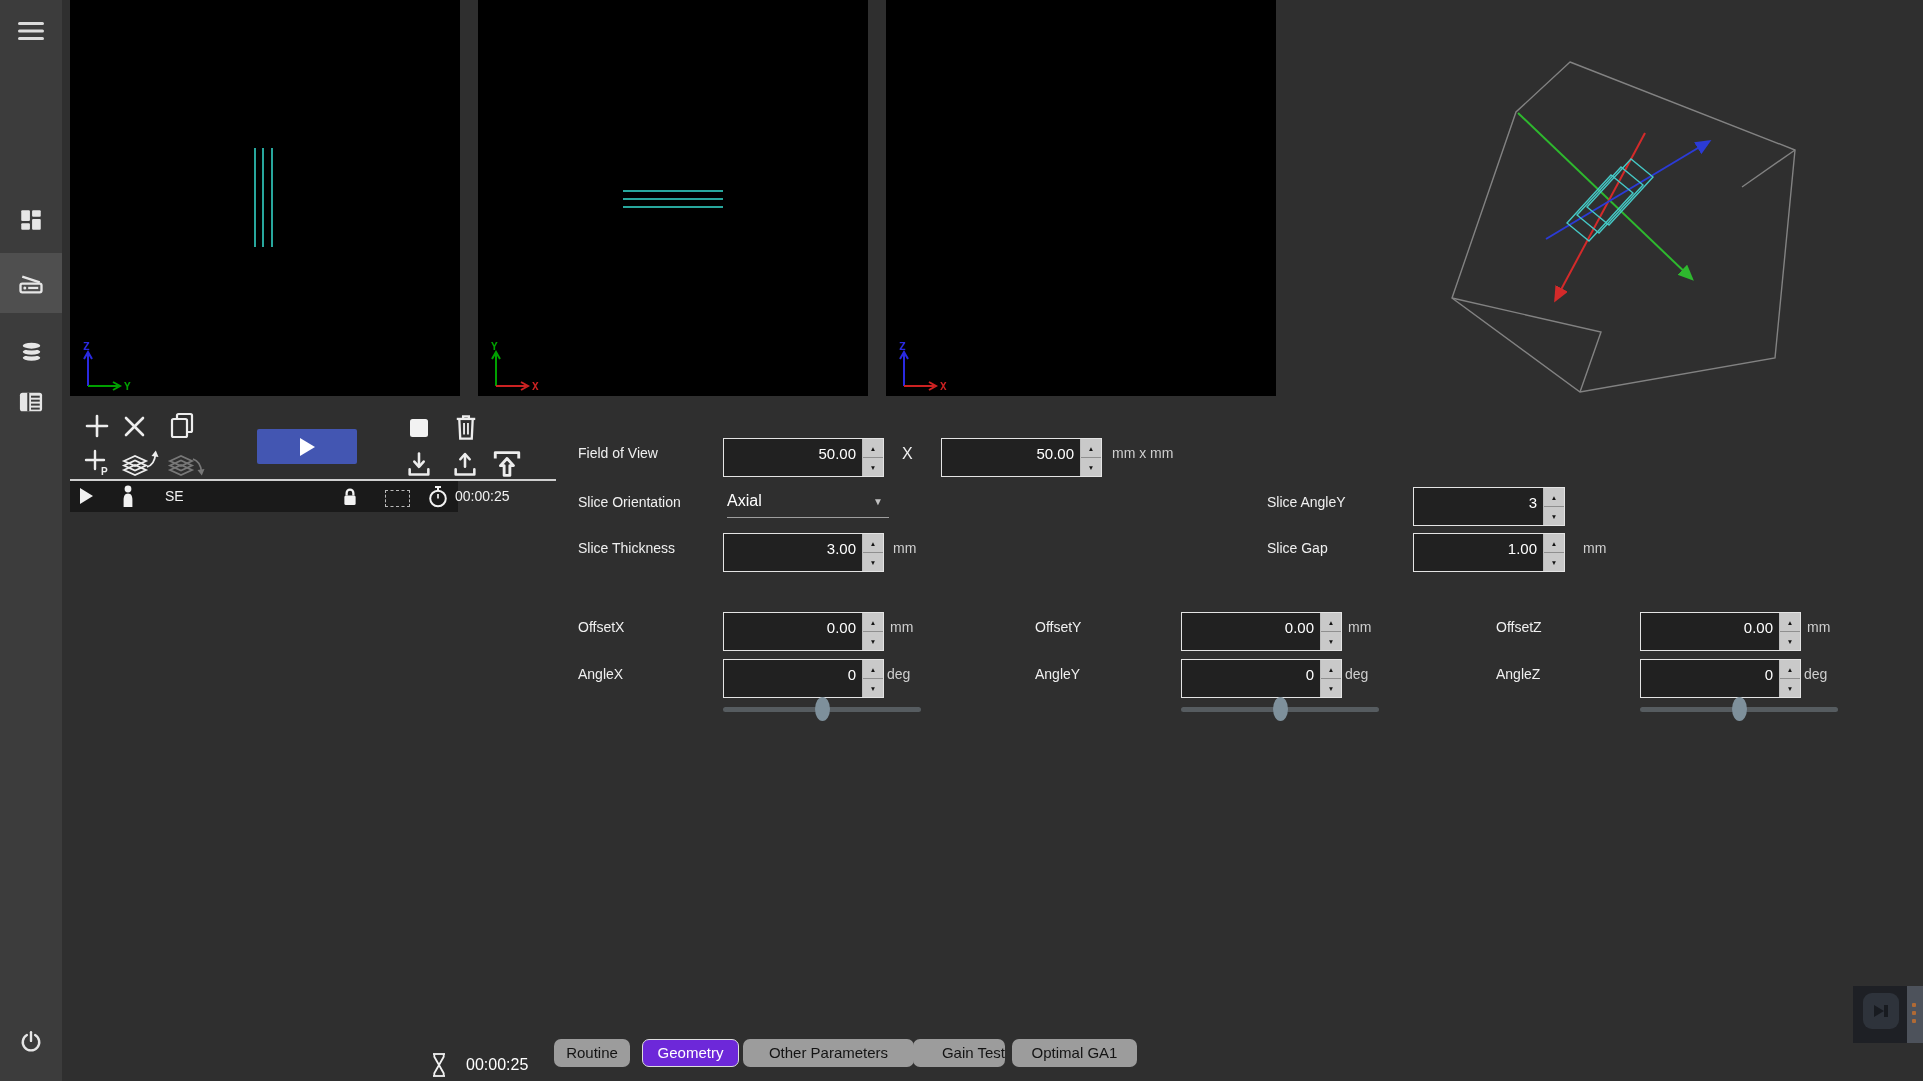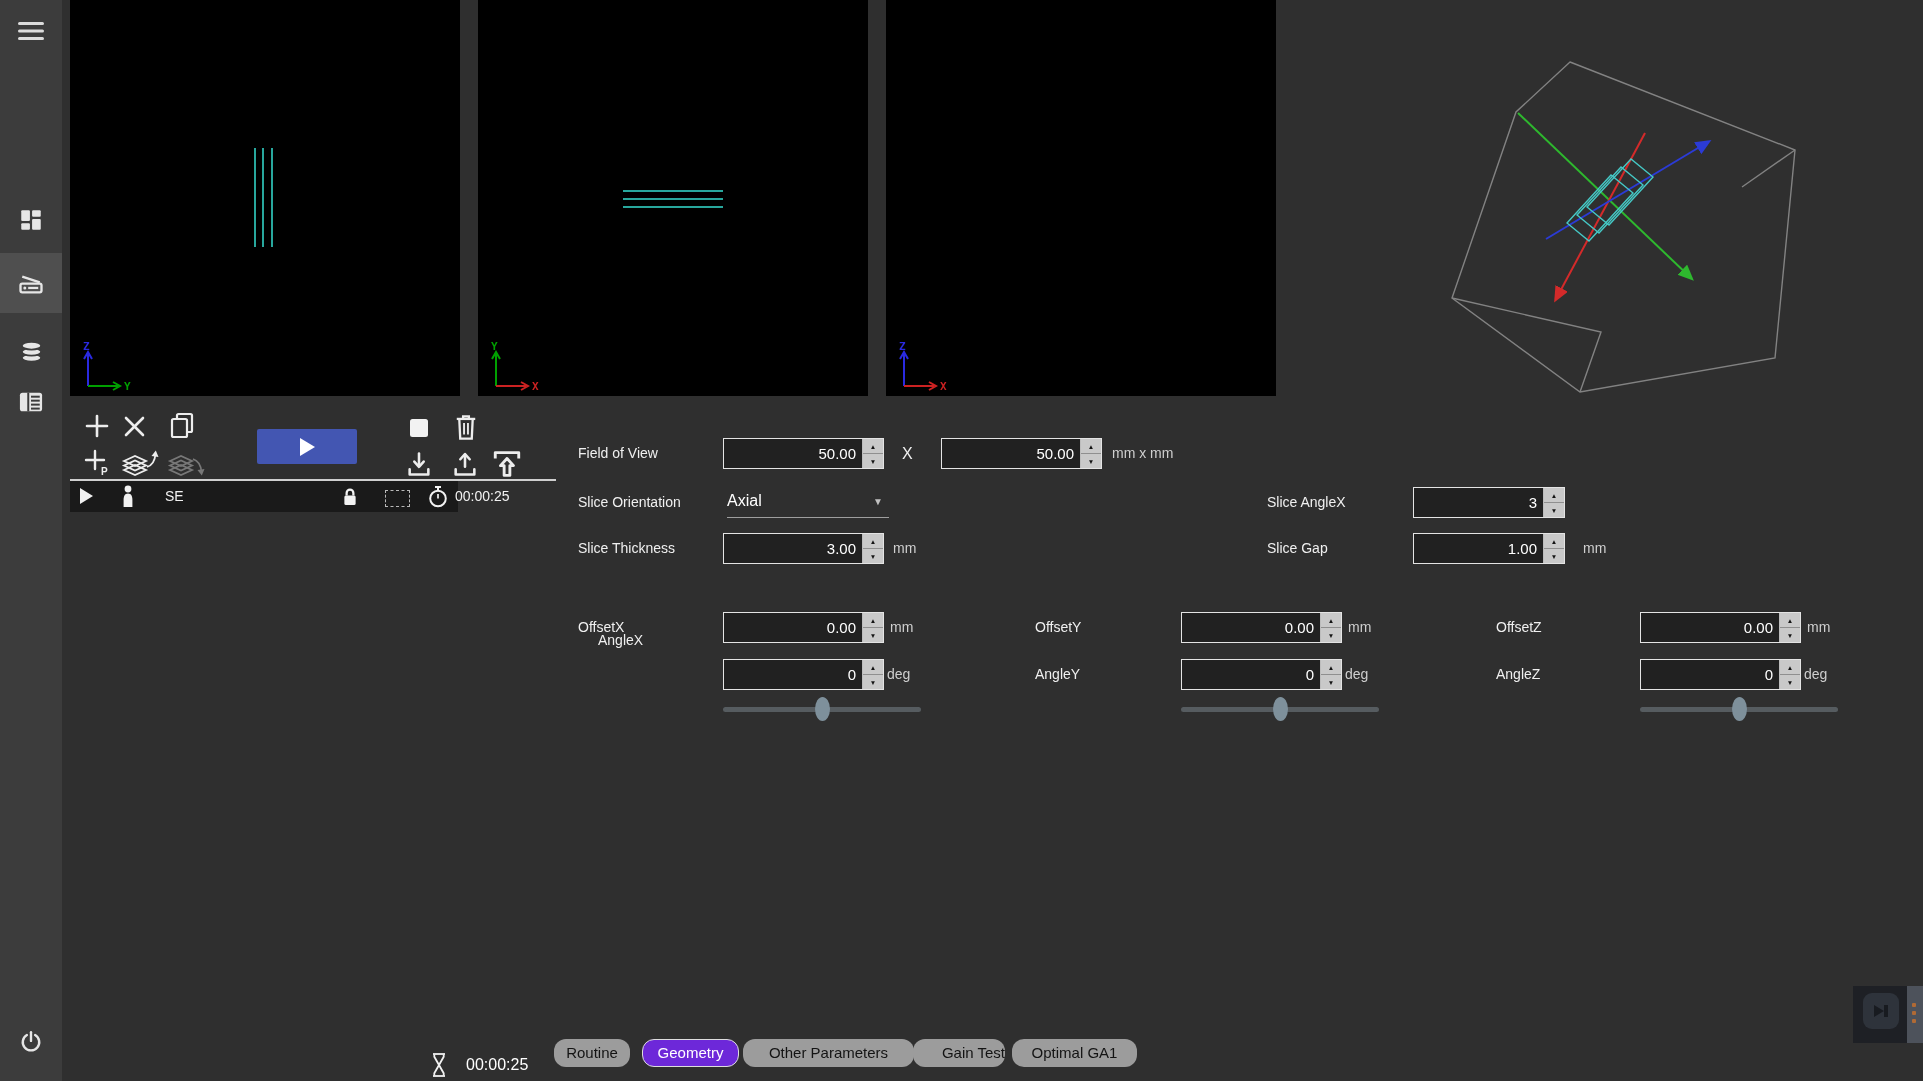--- a/index.html
+++ b/index.html
@@ -18,36 +18,36 @@
   
   .tbtn{position:absolute;cursor:pointer;display:flex;align-items:center;justify-content:center;}
   #run-btn{position:absolute;left:257px;top:429px;width:100px;height:35px;background:#4356b2;border-radius:2px;
     display:flex;align-items:center;justify-content:center;cursor:pointer;}
   #seq-divider{position:absolute;left:70px;top:479px;width:486px;height:2px;background:#cfcfcf;}
   #seq-strip{position:absolute;left:70px;top:481px;width:388px;height:31px;background:#1a1a1a;}
   .strip-txt{position:absolute;color:#f2f2f2;font-size:14px;line-height:31px;}
   
   .plabel{position:absolute;color:#f0f0f0;font-size:14px;line-height:31px;white-space:nowrap;}
   .unit{position:absolute;color:#cfcfcf;font-size:14px;line-height:31px;white-space:nowrap;}
-  .spinbox{position:absolute;height:31px;width:161px;border:1px solid #e4e4e4;background:#212121;
+  .spinbox{position:absolute;height:39px;width:161px;border:1px solid #e4e4e4;background:#212121;
     display:flex;box-sizing:border-box;}
   .spinbox.narrow{width:152px;}
   .spinbox .val{flex:1;color:#ffffff;font-size:15px;text-align:right;line-height:29px;padding-right:6px;overflow:hidden;}
   .spinner{width:20px;display:flex;flex-direction:column;border-left:1px solid #bdbdbd;}
   .sp{flex:1;background:#c9c9c9;color:#141414;font-size:6.5px;display:flex;align-items:center;justify-content:center;cursor:pointer;}
   .sp.up{border-bottom:1px solid #8f8f8f;}
   #orientation-dd{position:absolute;left:727px;top:487px;width:162px;height:30px;border-bottom:1px solid #9e9e9e;
     color:#ffffff;font-size:16px;line-height:28px;cursor:pointer;}
   #orientation-dd .dd-arrow{position:absolute;right:6px;top:1px;font-size:10px;color:#c0c0c0;}
   .slider{position:absolute;width:198px;height:26px;cursor:pointer;}
   .slider .track{position:absolute;left:0;top:11px;width:198px;height:5px;border-radius:2.5px;background:#565c60;}
   .slider .thumb{position:absolute;top:1px;width:15px;height:24px;border-radius:50%;background:#7e909b;}
   
   .tab{position:absolute;top:1039px;height:28px;background:#9c9c9c;color:#141414;font-size:15px;line-height:28px;
-    text-align:center;border-radius:12px;box-sizing:border-box;cursor:pointer;}
+    text-align:center;border-radius:7px;box-sizing:border-box;cursor:pointer;}
   .tab.active{background:#6d28d9;color:#ffffff;border:1px solid #dddddd;line-height:26px;}
   #footer-time{position:absolute;left:466px;top:1053px;color:#ffffff;font-size:16px;line-height:24px;}
   
   #corner-widget{position:absolute;left:1853px;top:986px;width:70px;height:57px;background:#1e2025;}
   #corner-widget .strip{position:absolute;left:54px;top:0;width:16px;height:57px;background:#4d525b;}
   #corner-widget .sq{position:absolute;left:10px;top:7px;width:36px;height:36px;border-radius:9px;background:#2e333b;}
   .dot{position:absolute;left:59px;width:4px;height:4px;border-radius:1px;background:#b06a35;}
   svg{display:block;}
 </style>
 </head>
@@ -331,21 +331,21 @@
     <div class="sp">▼</div>
   </div>
 </div>
 <div class="unit" style="left:1112px;top:438px;">mm x mm</div>
 
 <div class="plabel" style="left:578px;top:487px;">Slice Orientation</div>
 <div id="orientation-dd">
   <span>Axial</span>
   <span class="dd-arrow">▼</span>
 </div>
-<div class="plabel" style="left:1267px;top:487px;">Slice AngleX</div>
+<div class="plabel" style="left:1267px;top:487px;">Slice AngleY</div>
 <div class="spinbox narrow" style="left:1413px;top:487px;">
   <div class="val">3</div>
   <div class="spinner">
     <div class="sp up">▲</div>
     <div class="sp">▼</div>
   </div>
 </div>
 
 <div class="plabel" style="left:578px;top:533px;">Slice Thickness</div>
 <div class="spinbox" style="left:723px;top:533px;">
@@ -387,21 +387,21 @@
 <div class="plabel" style="left:1496px;top:612px;">OffsetZ</div>
 <div class="spinbox" style="left:1640px;top:612px;">
   <div class="val">0.00</div>
   <div class="spinner">
     <div class="sp up">▲</div>
     <div class="sp">▼</div>
   </div>
 </div>
 <div class="unit" style="left:1807px;top:612px;">mm</div>
 
-<div class="plabel" style="left:578px;top:625px;margin-left:20px;">AngleX</div>
+<div class="plabel" style="left:578px;top:659px;">AngleX</div>
 <div class="spinbox" style="left:723px;top:659px;">
   <div class="val">0</div>
   <div class="spinner">
     <div class="sp up">▲</div>
     <div class="sp">▼</div>
   </div>
 </div>
 <div class="unit" style="left:887px;top:659px;">deg</div>
 <div class="plabel" style="left:1035px;top:659px;">AngleY</div>
 <div class="spinbox" style="left:1181px;top:659px;">

